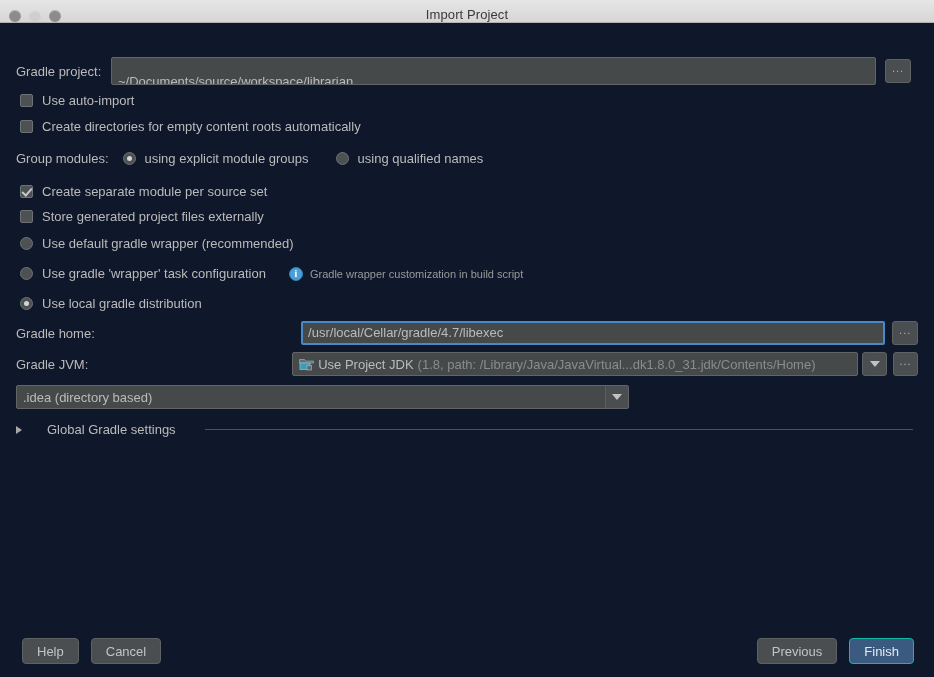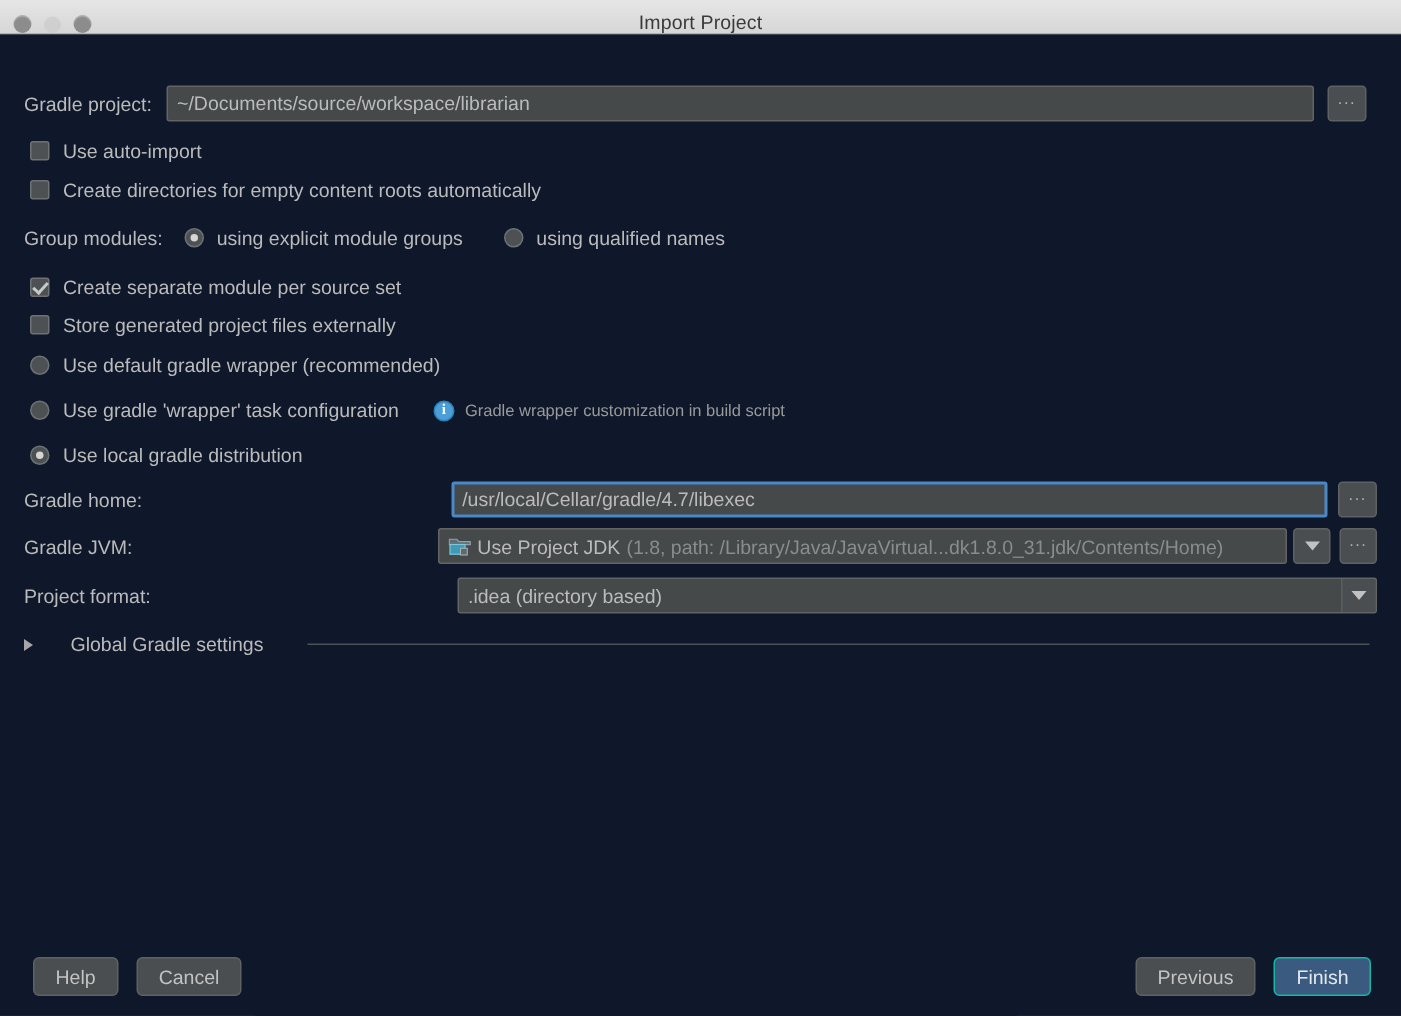--- a/index.html
+++ b/index.html
@@ -70,21 +70,21 @@
     white-space: nowrap;
   }
 
   
   .field {
     background: #45494a;
     border: 1px solid #646464;
     border-radius: 2px;
     height: 24px;
     line-height: 22px;
-    padding: 0 6px;
+    padding: 13px 6px;
     color: #bbbbbb;
     font-size: 13px;
     box-sizing: border-box;
     overflow: hidden;
     white-space: nowrap;
   }
   .field.focused {
     border: 2px solid #4a88c7;
     padding: 0 5px;
     line-height: 20px;
@@ -382,21 +382,20 @@
         <span class="combo-sub">(1.8, path: /Library/Java/JavaVirtual...dk1.8.0_31.jdk/Contents/Home)</span>
       </div>
     </div>
     <div class="arrow-sq" style="margin-left:4px;">
       <span class="arrow-down"></span>
     </div>
     <div class="browse" style="margin-left:6px;">...</div>
   </div>
 
   <div class="row" style="left:16px; top:362px; width:902px;">
-    <div class="label" style="width:289px;">Project format:</div>
     <div class="combo" style="width:613px;">
       <div class="combo-text">.idea (directory based)</div>
       <div class="arrow-btn">
         <span class="arrow-down"></span>
       </div>
     </div>
   </div>
 
   <div class="collapser" style="left:16px; top:399px;">
     <span class="tri-right"></span>

